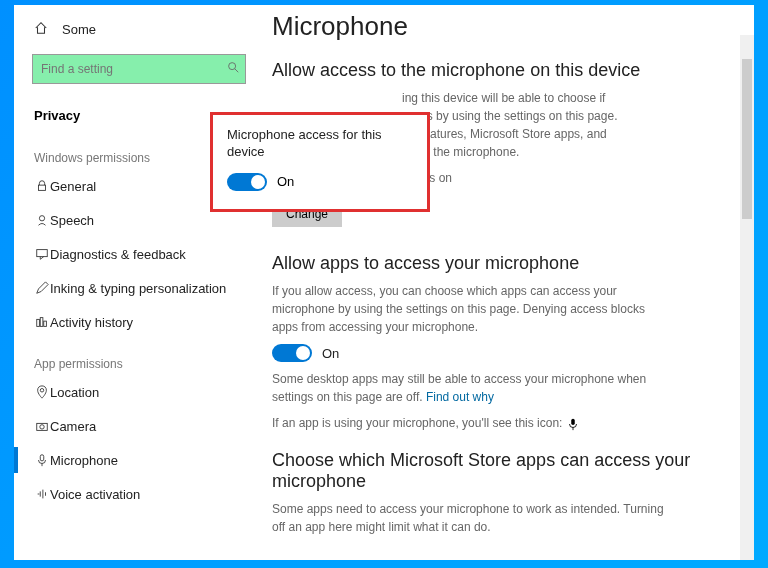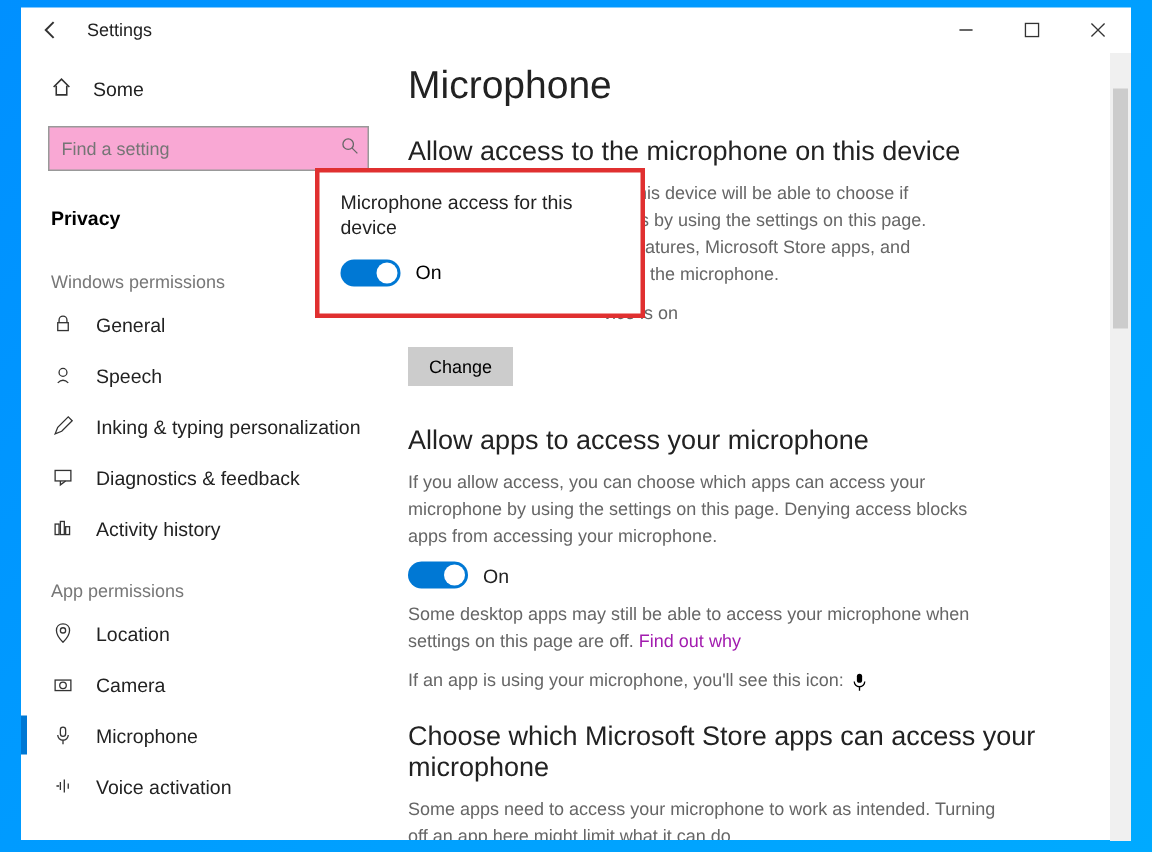--- a/index.html
+++ b/index.html
@@ -7,72 +7,47 @@
 .window { position: absolute; top: 5px; left: 14px; right: 14px; bottom: 8px; background: #fff; display: flex; flex-direction: column; }
 .titlebar { height: 30px; display: flex; align-items: center; padding: 0 0 0 8px; }
 .titlebar .back { width: 24px; height: 24px; display: flex; align-items: center; justify-content: center; color: #333; }
 .titlebar .title { margin-left: 12px; font-size: 12px; color: #222; }
 .titlebar .controls { margin-left: auto; display: flex; }
 .titlebar .controls .btn { width: 44px; height: 30px; display: flex; align-items: center; justify-content: center; color: #333; }
 .content { flex: 1; display: flex; overflow: hidden; }
 .sidebar { width: 250px; flex-shrink: 0; padding: 8px 0 0 0; overflow-y: auto; }
 .sidebar .home { display: flex; align-items: center; padding: 8px 20px; gap: 14px; font-size: 13px; color: #222; }
 .sidebar .search { margin: 8px 18px 14px 18px; position: relative; }
-.sidebar .search input { width: 100%; height: 30px; border: 1px solid #999; padding: 0 28px 0 8px; font-size: 12px; background: #f9a8d4; }
+.sidebar .search input { width: 100%; height: 30px; border: 1px solid #999; padding: 0 28px 0 8px; font-size: 12px; background: #86efac; }
 .sidebar .search .icon { position: absolute; right: 6px; top: 6px; color: #666; }
 .sidebar .selected { padding: 10px 20px; font-size: 13px; font-weight: 600; color: #000; }
 .sidebar .section { padding: 18px 20px 4px 20px; font-size: 12px; color: #777; }
-.sidebar .item { display: flex; align-items: center; padding: 9px 20px; gap: 14px; font-size: 13px; color: #222; position: relative; }
+.sidebar .item { display: flex; align-items: center; padding: 9px 20px; gap: 0; font-size: 13px; color: #222; position: relative; }
 .sidebar .item .icon { width: 16px; height: 16px; display: flex; align-items: center; justify-content: center; color: #333; flex-shrink: 0; }
 .sidebar .item.active::before { content: ""; position: absolute; left: 0; top: 4px; bottom: 4px; width: 4px; background: #0078d4; }
 .main { flex: 1; overflow-y: auto; padding: 6px 28px 0 8px; color: #222; }
 .main h1 { font-size: 26px; font-weight: 400; margin-bottom: 18px; }
 .main h2 { font-size: 18px; font-weight: 400; margin: 18px 0 8px 0; }
 .main p { font-size: 12px; color: #666; line-height: 1.5; max-width: 400px; margin-bottom: 8px; }
 .change-btn { background: #ccc; border: none; padding: 6px 14px; font-size: 12px; margin: 6px 0 8px 0; }
 .toggle-row { display: flex; align-items: center; gap: 10px; margin: 8px 0; }
 .toggle { width: 40px; height: 18px; background: #0078d4; border-radius: 10px; position: relative; }
 .toggle::after { content: ""; position: absolute; right: 2px; top: 2px; width: 14px; height: 14px; background: #fff; border-radius: 50%; }
 .toggle-label { font-size: 13px; }
 .callout { position: absolute; top: 112px; left: 210px; width: 220px; background: #fff; border: 3px solid #e03030; padding: 12px 14px 10px 14px; z-index: 10; }
 .callout .ctitle { font-size: 13px; color: #222; margin-bottom: 12px; line-height: 1.3; }
-.link { color: #a21caf; }
+.link { color: #0369a1; }
 .scrollbar { position: absolute; right: 0; top: 30px; bottom: 0; width: 14px; background: #f0f0f0; }
 .thumb { position: absolute; top: 24px; left: 2px; right: 2px; height: 160px; background: #ccc; }
 svg { width: 14px; height: 14px; }
 </style>
 </head>
 <body>
 
 <div class="window">
-  <div class="titlebar">
-    <div class="back">
-      <svg viewBox="0 0 16 16">
-          <path d="M10 2 L4 8 L10 14" stroke="#333" stroke-width="1.5" fill="none"></path>
-        </svg>
-    </div>
-    <div class="title">Settings</div>
-    <div class="controls">
-      <div class="btn">
-          <svg viewBox="0 0 16 16">
-            <path d="M3 8 L13 8" stroke="#333" stroke-width="1"></path>
-          </svg>
-        </div>
-      <div class="btn">
-          <svg viewBox="0 0 16 16">
-            <rect x="3" y="3" width="10" height="10" stroke="#333" stroke-width="1" fill="none"></rect>
-          </svg>
-        </div>
-      <div class="btn">
-          <svg viewBox="0 0 16 16">
-            <path d="M3 3 L13 13 M13 3 L3 13" stroke="#333" stroke-width="1"></path>
-          </svg>
-        </div>
-    </div>
-  </div>
 
   <div class="content">
     <div class="sidebar">
       <div class="home">
         <span class="icon"><svg viewBox="0 0 16 16">
               <path d="M2 8 L8 2 L14 8 M4 7 V14 H12 V7" stroke="#333" fill="none" stroke-width="1.2"></path>
             </svg></span>
         <span>Some</span>
       </div>
       <div class="search">
@@ -99,33 +74,33 @@
             <svg viewBox="0 0 16 16">
               <circle cx="8" cy="6" r="3" stroke="#333" fill="none"></circle>
               <path d="M4 14 Q8 10 12 14" stroke="#333" fill="none"></path>
             </svg>
           </span>
           <span>Speech</span>
         </div>
       <div class="item">
           <span class="icon">
             <svg viewBox="0 0 16 16">
-              <path d="M2 14 L4 9 L12 1 L15 4 L7 12 Z" stroke="#333" fill="none"></path>
-            </svg>
-          </span>
-          <span>Inking &amp; typing personalization</span>
-        </div>
-      <div class="item">
-          <span class="icon">
-            <svg viewBox="0 0 16 16">
               <rect x="2" y="3" width="12" height="8" stroke="#333" fill="none"></rect>
               <path d="M6 11 L6 14 L10 11" stroke="#333" fill="none"></path>
             </svg>
           </span>
           <span>Diagnostics &amp; feedback</span>
+        </div>
+      <div class="item">
+          <span class="icon">
+            <svg viewBox="0 0 16 16">
+              <path d="M2 14 L4 9 L12 1 L15 4 L7 12 Z" stroke="#333" fill="none"></path>
+            </svg>
+          </span>
+          <span>Inking &amp; typing personalization</span>
         </div>
       <div class="item">
           <span class="icon">
             <svg viewBox="0 0 16 16">
               <rect x="2" y="5" width="3" height="8" stroke="#333" fill="none"></rect>
               <rect x="6" y="3" width="3" height="10" stroke="#333" fill="none"></rect>
               <rect x="10" y="7" width="3" height="6" stroke="#333" fill="none"></rect>
             </svg>
           </span>
           <span>Activity history</span>

